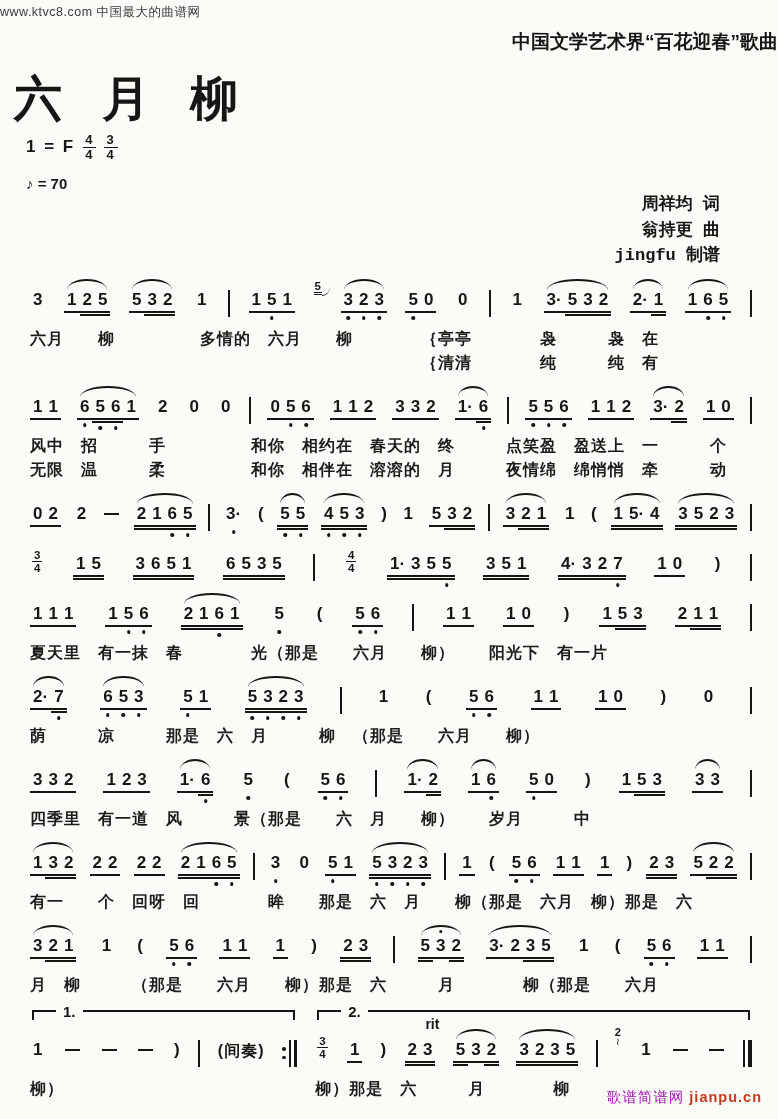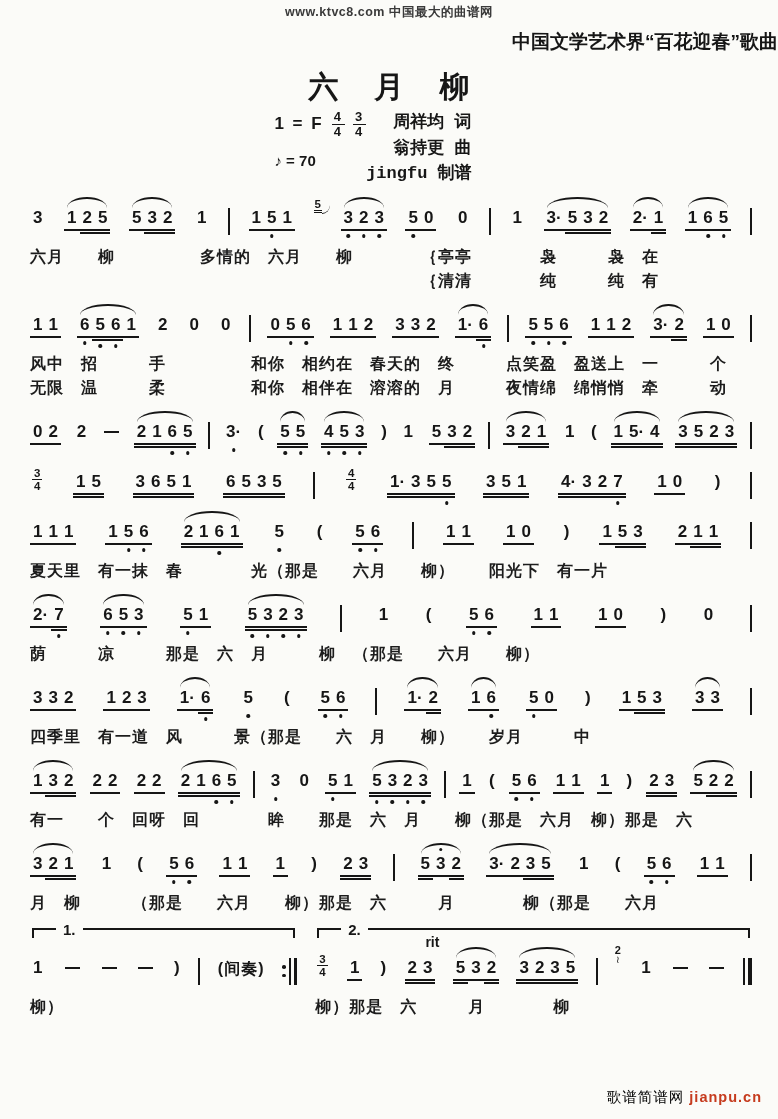--- a/index.html
+++ b/index.html
@@ -3,25 +3,25 @@
 <meta charset="utf-8">
 <style>
   html,body{margin:0;padding:0;}
   body{
     width:778px;height:1119px;position:relative;overflow:hidden;
     background:#fbfbf8;color:#161616;
     font-family:"Liberation Sans", sans-serif;
   }
   i{font-style:normal;}
   
-  .wm{ text-align:center;font-size:12.5px;font-weight:700;color:#3a3a3a;padding-top:4px;letter-spacing:.5px;}
+  .wm{ font-size:12.5px;font-weight:400;color:#3a3a3a;padding-top:4px;letter-spacing:.5px;}
   .series{ text-align:right;font-size:19px;font-weight:bold;margin-top:8px;}
-  .title{ text-align:center;font-family:"Liberation Serif",serif;font-weight:bold;
-          font-size:30px;letter-spacing:14px;margin:12px 0 2px 14px;}
-  .meta{display:flex;justify-content:center;padding:0 58px 0 26px;margin-top:0;}
+  .title{ text-align:left;font-family:"Liberation Serif",serif;font-weight:bold;
+          font-size:48px;letter-spacing:14px;margin:12px 0 2px 14px;}
+  .meta{display:flex;justify-content:center;padding:0 58px 0 26px;margin-top:0;flex-direction:column;}
   .keyline{font-size:17px;font-weight:bold;letter-spacing:2px;display:flex;align-items:center;gap:8px;}
   .frac{display:inline-flex;flex-direction:column;align-items:center;font-size:13px;line-height:1.05;font-weight:bold;}
   .frac .mt{border-bottom:1.5px solid #161616;padding:0 2px;}
   .tempo{margin-top:14px;font-size:15px;font-weight:bold;}
   .credits{text-align:right;font-family:Liberation Mono, monospace;font-size:17px;font-weight:600;line-height:1.5;}
   
   #score{padding:8px 26px 0 30px;}
   .sys{margin-bottom:10px;}
   .row{display:flex;justify-content:space-between;align-items:flex-start;padding-top:13px;min-width:0;}
   .grp{position:relative;display:inline-flex;}
@@ -63,21 +63,21 @@
   .vflex{display:flex;justify-content:space-between;}
   .ending.e1{width:37%;}
   .ending.e2{width:60.5%;}
   .vbrk{position:relative;border-top:2px solid #161616;height:15px;margin:4px 2px 0;}
   .vbrk::before,.vbrk::after{content:"";position:absolute;top:-2px;width:2px;height:10px;background:#161616;}
   .vbrk::before{left:0;} .vbrk::after{right:0;}
   .vlabel{position:absolute;left:24px;top:-9px;background:#fbfbf8;padding:0 7px;font-size:15px;font-weight:bold;}
   .vrit{position:absolute;left:25%;top:4px;font-size:14px;font-weight:bold;}
   
   .footer{position:absolute;right:16px;bottom:12px;font-size:14.5px;letter-spacing:1px;}
-  .footer .site{color:#000000;}
+  .footer .site{color:#a21caf;}
   .footer .url{color:#c63b1e;font-weight:bold;}
 </style>
 </head>
 <body>
 
 <div class="wm">www.ktvc8.com 中国最大的曲谱网</div>
 <div class="series">中国文学艺术界“百花迎春”歌曲</div>
 <div class="title">六 月 柳</div>
 
 <div class="meta">

